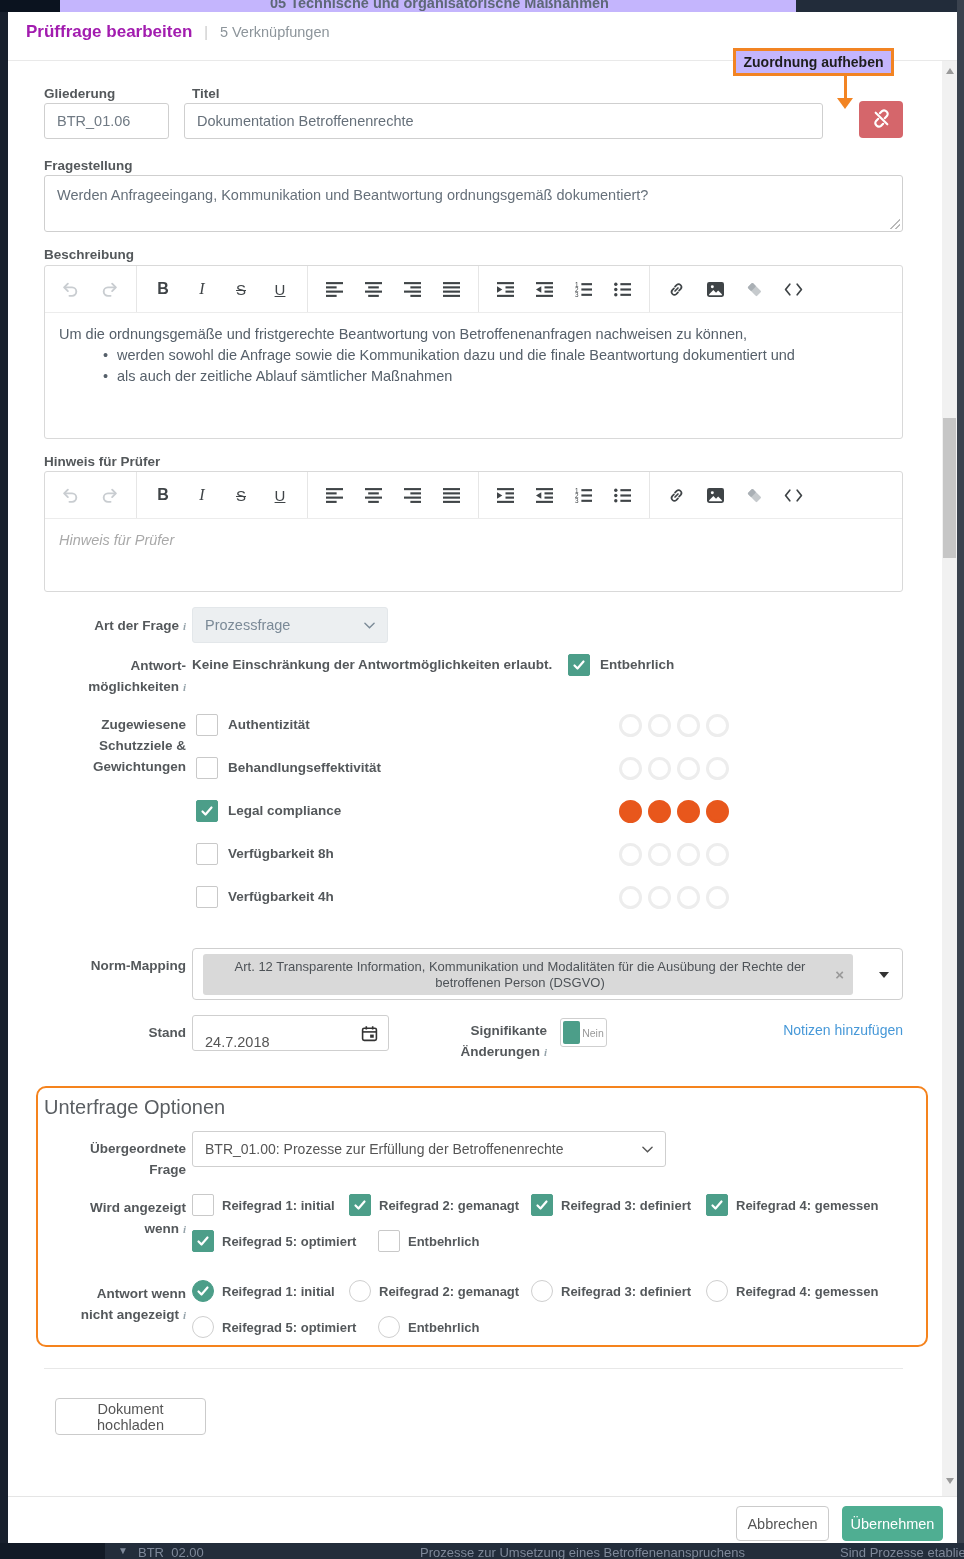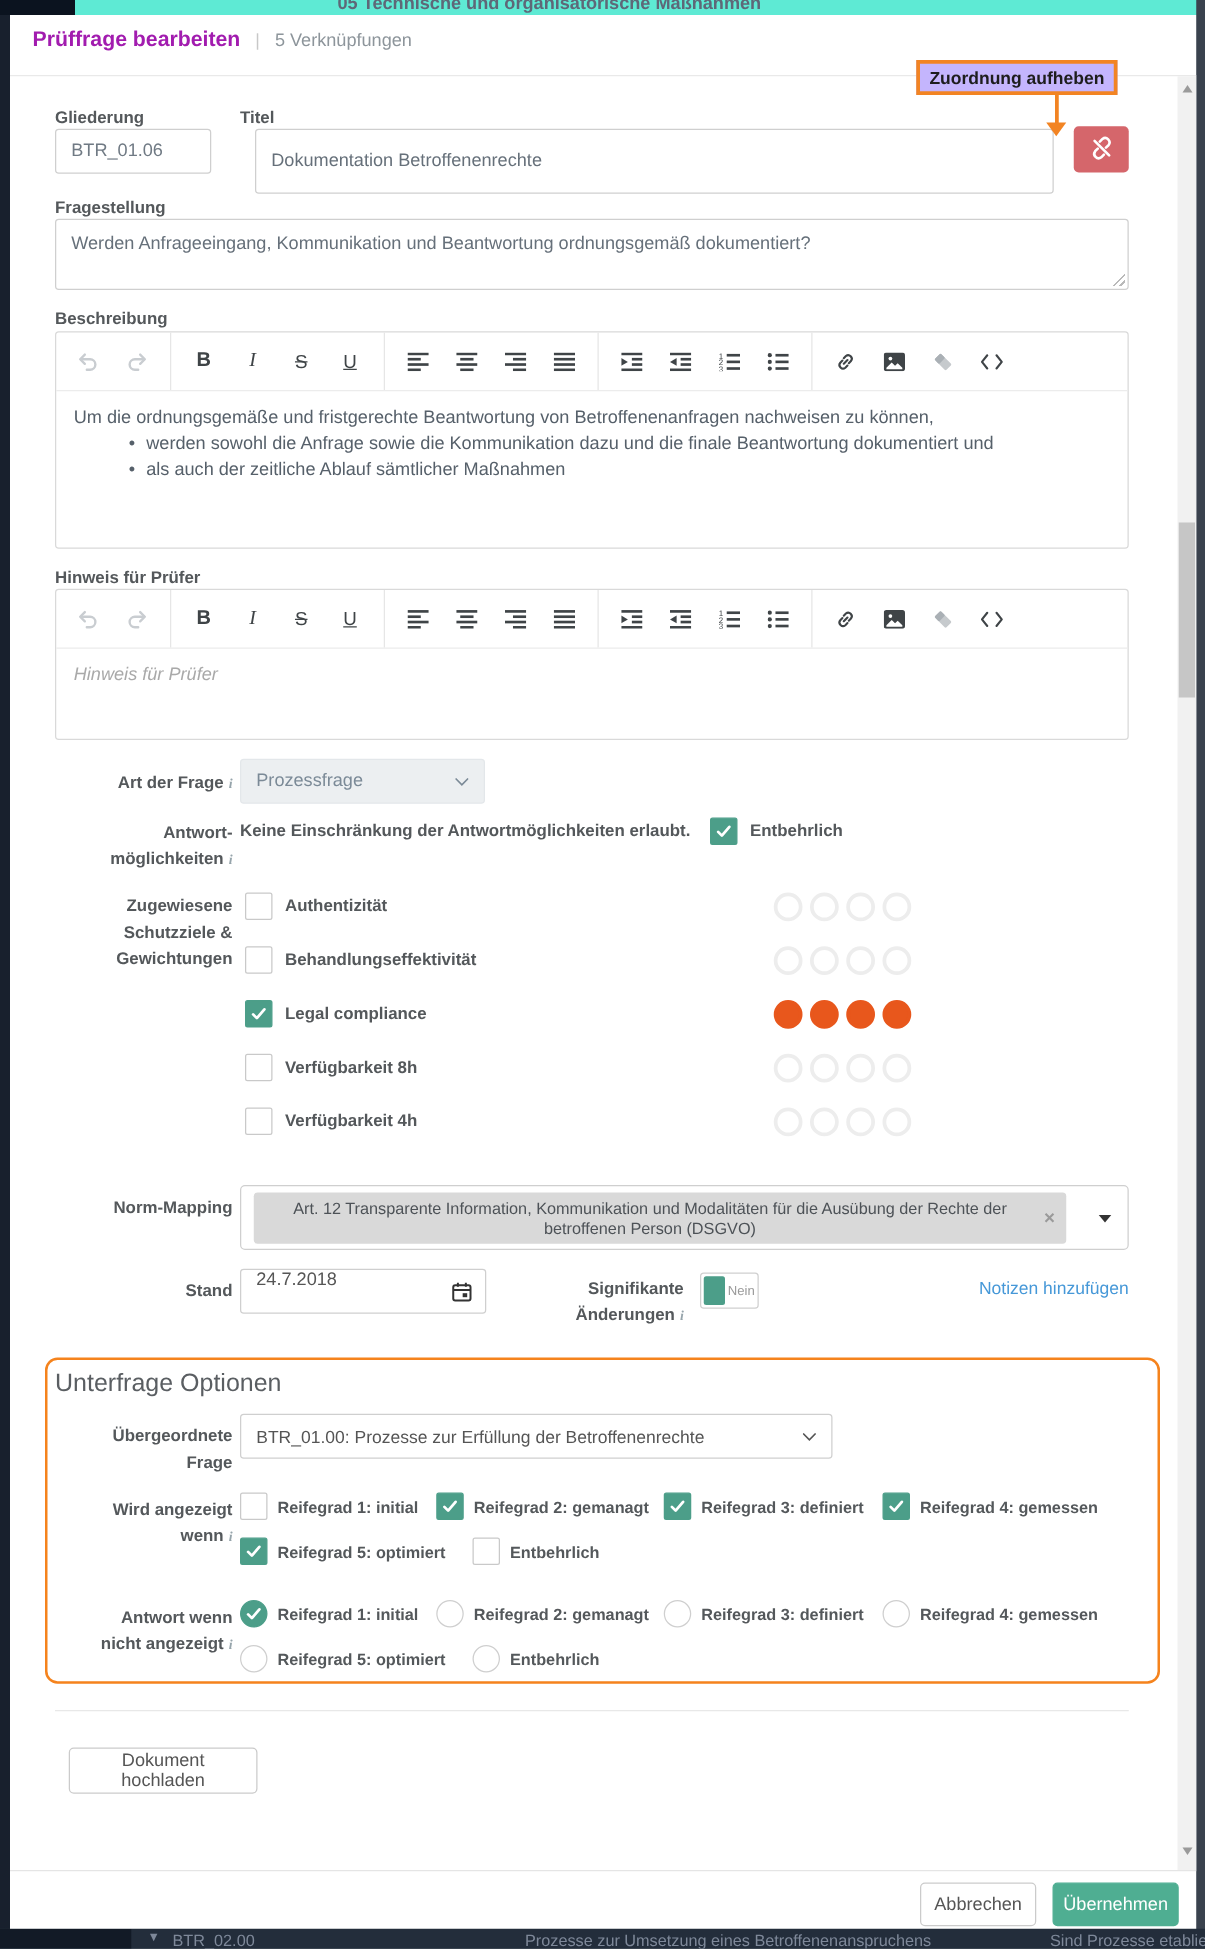--- a/index.html
+++ b/index.html
@@ -3,21 +3,21 @@
 <meta charset="utf-8">
 <style>
   html,body{margin:0;padding:0}
   body{
     width:964px;height:1559px;position:relative;overflow:hidden;
     background:#222c3a;
     font-family:"Liberation Sans","DejaVu Sans",sans-serif;
     -webkit-font-smoothing:antialiased;
   }
   
-  .bg-top{position:absolute;left:0;top:0;width:964px;height:12px;background:#5eead4;overflow:hidden}
+  .bg-top{position:absolute;left:0;top:0;width:796px;height:12px;background:#c4b5fd;overflow:hidden}
   .bg-top .logo{position:absolute;left:0;top:0;width:60px;height:12px;background:#0b131f}
   .bg-top .bg-top-text{position:absolute;left:270px;top:-5px;font-size:14.5px;font-weight:700;color:#5e6878;white-space:nowrap}
   .bg-bottom{position:absolute;left:0;top:1543px;width:964px;height:16px;background:#232d3b;overflow:hidden}
   .bg-bottom .blk{position:absolute;left:0;top:0;width:105px;height:16px;background:#121a26}
   .bg-bottom span{position:absolute;top:2px;font-size:13px;color:#7e8899;white-space:nowrap}
   .bg-left{position:absolute;left:0;top:12px;width:8px;height:1531px;background:#18202d}
   .bg-right{position:absolute;left:957px;top:0;width:7px;height:1559px;background:#3a424e}
 
   
   .modal{position:absolute;left:8px;top:12px;width:949px;height:1531px;background:#fff;}
@@ -170,21 +170,21 @@
         <path d="M11.8 8.7 l1.8-1.8 a3 3 0 0 0 -4.2-4.2 L7.6 4.5"></path>
         <path d="M4 4 l10 10"></path>
           </g>
         </svg>
     </span>
   </button>
 
   <span class="flabel" style="left:36px;top:74px">Gliederung</span>
   <input class="tinput" style="left: 36px; top: 91px; width: 125px; height: 36px; color: rgb(112, 122, 132);" value="BTR_01.06">
   <span class="flabel" style="left:184px;top:74px">Titel</span>
-  <input class="tinput" style="left: 196px; top: 91px; width: 639px; height: 52px;" value="Dokumentation Betroffenenrechte">
+  <input class="tinput" style="left: 176px; top: 91px; width: 639px; height: 36px;" value="Dokumentation Betroffenenrechte">
 
   <span class="flabel" style="left:36px;top:146px">Fragestellung</span>
   <div class="tarea" style="left:36px;top:163px;width:859px;height:57px">
     <span>Werden Anfrageeingang, Kommunikation und Beantwortung ordnungsgemäß dokumentiert?</span>
     <span class="rsz"></span>
   </div>
 
   <span class="flabel" style="left:36px;top:235px">Beschreibung</span>
   <div class="editor" style="top:253px">
     <div class="toolbar">
@@ -611,21 +611,21 @@
   <span class="col-label" style="top:943px">Norm-Mapping</span>
   <div class="norm-box">
     <div class="norm-tag">
       <span>Art. 12 Transparente Information, Kommunikation und Modalitäten für die Ausübung der Rechte der betroffenen Person (DSGVO)</span>
       <span class="norm-x">×</span>
     </div>
     <span class="norm-caret"></span>
   </div>
 
   <span class="col-label" style="top:1010px">Stand</span>
-  <div class="tinput" style="left:184px;top:1003px;width:197px;height:36px;display:flex;align-items:flex-start;color:#555">
+  <div class="tinput" style="left:184px;top:1003px;width:197px;height:36px;display:flex;align-items:flex-end;color:#555">
     <span>24.7.2018</span>
     <span class="cal-icon" style="position:absolute">
       <svg width="17" height="17" viewBox="0 0 16 16">
           <g fill="none" stroke="#333" stroke-width="1.5">
             <rect x="1.5" y="3" width="13" height="11.5" rx="1.5"></rect>
             <path d="M1.5 6.5 h13"></path>
             <path d="M5 1.2 v3 M11 1.2 v3"></path>
           </g>
           <rect x="8.6" y="9" width="3.4" height="3" fill="#333"></rect>
         </svg>

